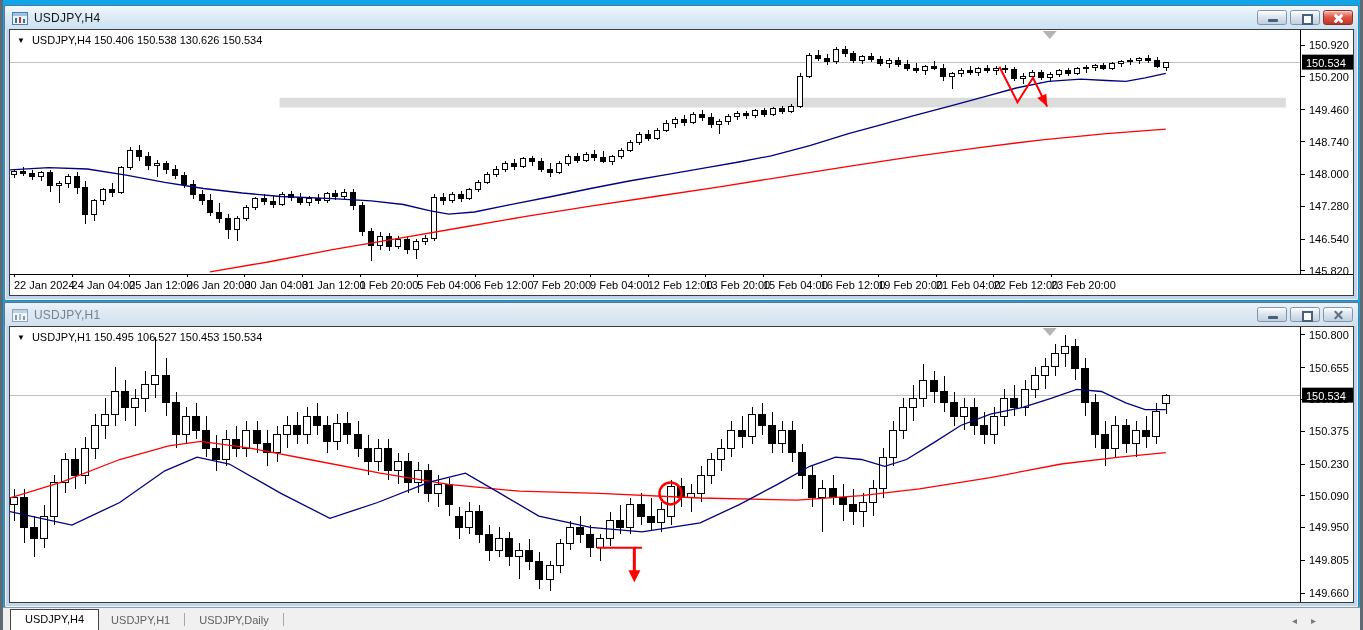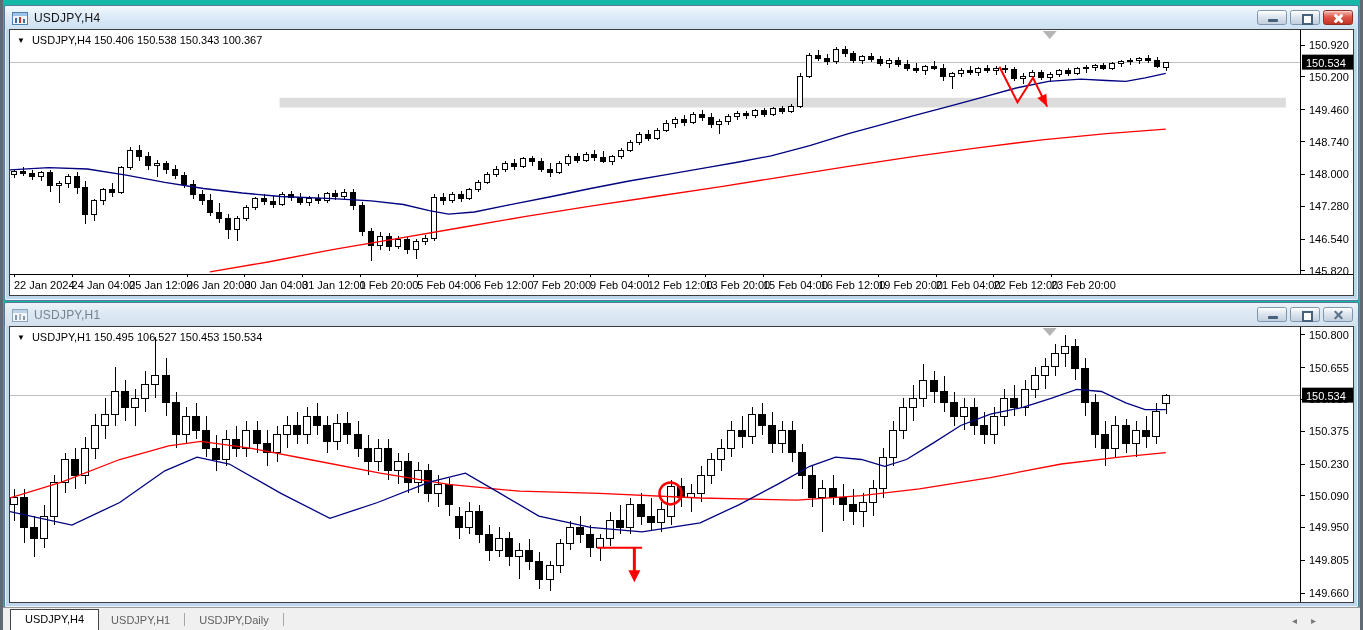--- a/index.html
+++ b/index.html
@@ -1,17 +1,17 @@
 <!DOCTYPE html>
 <html><head>
 <meta charset="utf-8">
 <style>
   html,body{margin:0;padding:0;}
   body{width:1363px;height:630px;overflow:hidden;font-family:"Liberation Sans",sans-serif;}
-  .app{position:relative;width:1363px;height:630px;background:#14b8a6;border-left:3px solid #5f6a72;border-right:3px solid #5f6a72;box-sizing:border-box;}
+  .app{position:relative;width:1363px;height:630px;background:#0ea5e9;border-left:3px solid #5f6a72;border-right:3px solid #5f6a72;box-sizing:border-box;}
   .win{position:absolute;left:1px;width:1355px;background:#bed6ec;border:1px solid #55789b;border-radius:2px;box-shadow:inset 0 0 0 1px #e9f3fb;box-sizing:border-box;}
   .win-h4{top:5px;height:296px;}
   .win-h1{top:302px;height:306px;}
   .titlebar{height:23px;display:flex;align-items:center;gap:6px;padding:0 5px 0 7px;
     background:linear-gradient(#f2f8fd,#dcebf7 45%,#cde1f2);border-radius:2px 2px 0 0;}
   .win-h1 .titlebar{background:linear-gradient(#edf3f9,#dde8f2 45%,#d3e1ee);}
   .win-title{font-size:12px;color:#151515;letter-spacing:.2px;}
   .win-h1 .win-title{color:#75828f;}
   .win-icon{width:16px;height:13px;display:inline-block;}
   .win-btns{margin-left:auto;display:flex;gap:3px;}
@@ -389,21 +389,21 @@
           <text x="868.1666666666667" y="259">19 Feb 20:00</text>
           <line x1="926.2777777777778" y1="244" x2="926.2777777777778" y2="247" stroke="#000" stroke-width="1" shape-rendering="crispEdges"></line>
           <text x="925.7777777777778" y="259">21 Feb 04:00</text>
           <line x1="983.8888888888889" y1="244" x2="983.8888888888889" y2="247" stroke="#000" stroke-width="1" shape-rendering="crispEdges"></line>
           <text x="983.3888888888889" y="259">22 Feb 12:00</text>
           <line x1="1041.5" y1="244" x2="1041.5" y2="247" stroke="#000" stroke-width="1" shape-rendering="crispEdges"></line>
           <text x="1041" y="259">23 Feb 20:00</text>
         </svg>
       <div class="chart-legend">
         <span class="caret">▼</span>
-        <span>USDJPY,H4  150.406 150.538 150.343 100.367</span>
+        <span>USDJPY,H4  150.406 150.538 130.626 150.534</span>
       </div>
     </div>
   </section>
 
   <section class="win win-h1">
     <div class="titlebar">
       <span class="win-icon">
         <svg width="16" height="13" viewBox="0 0 16 13">
             <rect x="0.5" y="0.5" width="15" height="12" fill="#f2f6fa" stroke="#8aa5bd"></rect>
             <rect x="1" y="1" width="14" height="3" fill="#bdd2e4"></rect>

